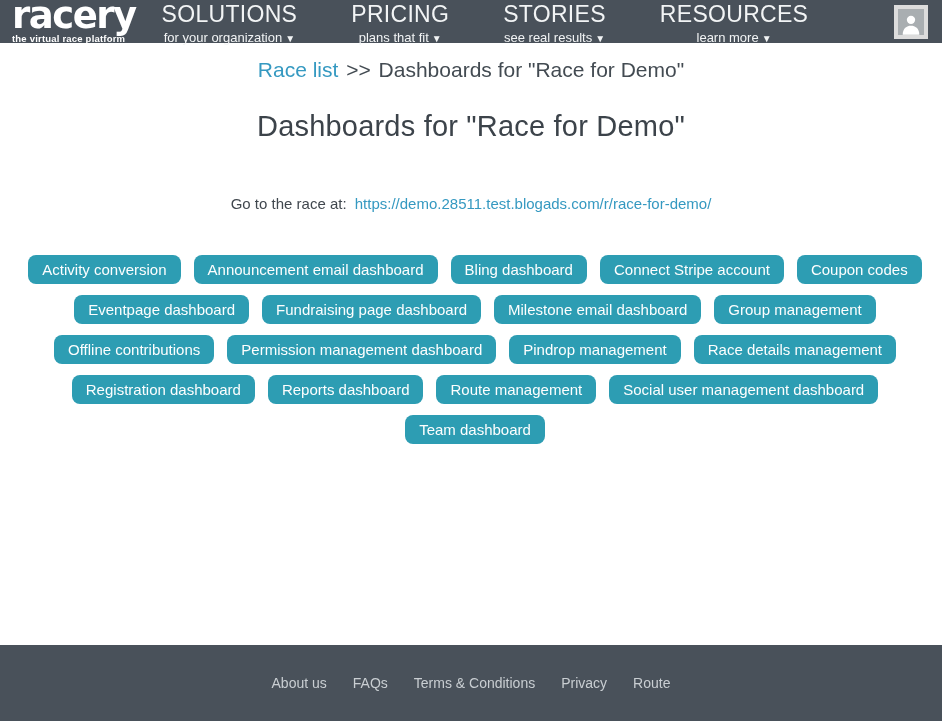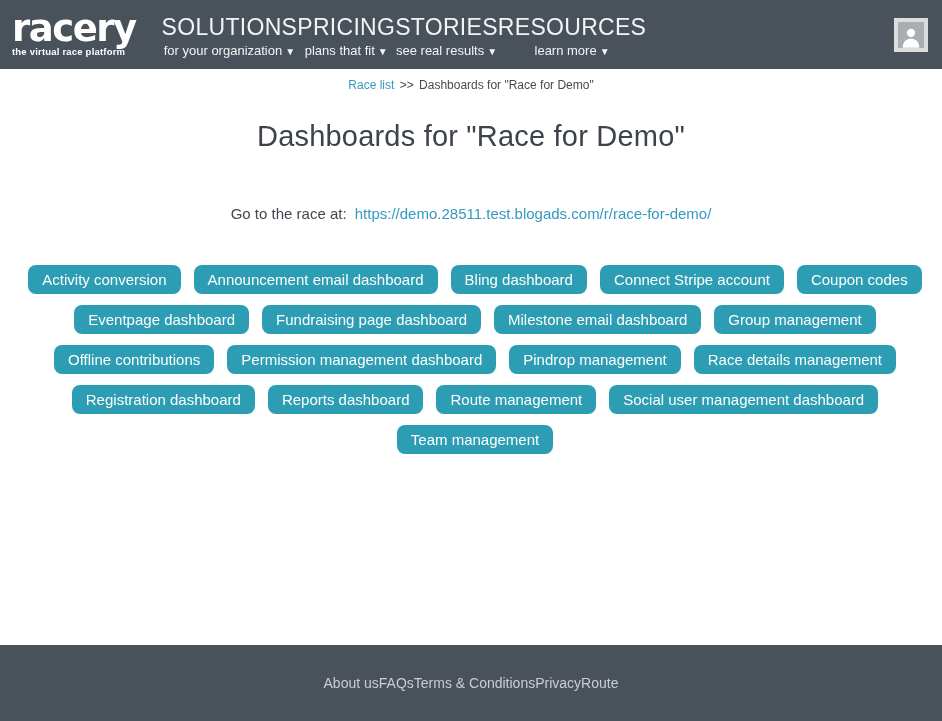--- a/index.html
+++ b/index.html
@@ -8,37 +8,37 @@
     font-family:"Liberation Sans", sans-serif;
     background:#ffffff;
     display:flex;
     flex-direction:column;
     overflow:hidden;
   }
 
   
   header {
     flex:none;
-    height:69px;
+    height:43px;
     background:#49515A;
     display:flex;
     align-items:center;
     padding:0 14px 0 12px;
   }
   .logo { color:#fff; margin-right:26px; cursor:pointer; line-height:1; }
   .logo-text {
     font-family:"DejaVu Sans", sans-serif;
     font-size:37px;
     font-weight:bold;
     letter-spacing:-1.5px;
     line-height:0.85;
   }
   .logo-tagline { font-size:9.5px; font-weight:bold; margin-top:3px; letter-spacing:0.2px; }
 
-  nav { display:flex; align-items:center; margin-top:2px; }
+  nav { display:flex; align-items:center; gap:54px; margin-top:2px; }
   .nav-item { text-align:center; color:#f2f4f5; cursor:pointer; }
   .nav-title { font-size:23px; font-weight:400; letter-spacing:0.3px; }
   .nav-sub { font-size:13px; margin-top:2px; white-space:nowrap; }
   .nav-sub .arrow { font-size:10px; margin-left:3px; }
 
   .avatar {
     margin-left:auto;
     width:34px; height:34px;
     background:#dcdcdc;
     padding:4px;
@@ -48,21 +48,21 @@
     width:100%; height:100%;
     background:#a9aeb1;
     display:flex; align-items:flex-end; justify-content:center;
     overflow:hidden;
   }
   .avatar-inner svg { display:block; }
 
   
   main { flex:1; }
 
-  .breadcrumb { text-align:center; padding-top:9px; font-size:12px; color:#434b52; }
+  .breadcrumb { text-align:center; padding-top:15px; font-size:21px; color:#434b52; }
   .breadcrumb a { color:#3599C1; text-decoration:none; cursor:pointer; }
   .breadcrumb .sep { margin:0 2px; }
 
   h1.page-title {
     text-align:center;
     margin-top:28px;
     font-size:29px;
     font-weight:400;
     color:#3C434A;
     letter-spacing:0.2px;
@@ -87,20 +87,21 @@
   }
 
   
   footer {
     flex:none;
     height:76px;
     background:#49515A;
     display:flex;
     align-items:center;
     justify-content:center;
+    gap:26px;
   }
   footer a { color:#C9CED2; font-size:14px; text-decoration:none; cursor:pointer; }
 </style>
 </head>
 <body>
 
 <header>
   <div class="logo">
     <div class="logo-text">racery</div>
     <div class="logo-tagline">the virtual race platform</div>
@@ -167,21 +168,21 @@
       <button class="dash-btn">Pindrop management</button>
       <button class="dash-btn">Race details management</button>
     </div>
     <div class="btn-row">
       <button class="dash-btn">Registration dashboard</button>
       <button class="dash-btn">Reports dashboard</button>
       <button class="dash-btn">Route management</button>
       <button class="dash-btn">Social user management dashboard</button>
     </div>
     <div class="btn-row">
-      <button class="dash-btn">Team management</button>
+      <button class="dash-btn">Team dashboard</button>
     </div>
   </div>
 </main>
 
 <footer>
   <a>About us</a>
   <a>FAQs</a>
   <a>Terms &amp; Conditions</a>
   <a>Privacy</a>
   <a>Route</a>

